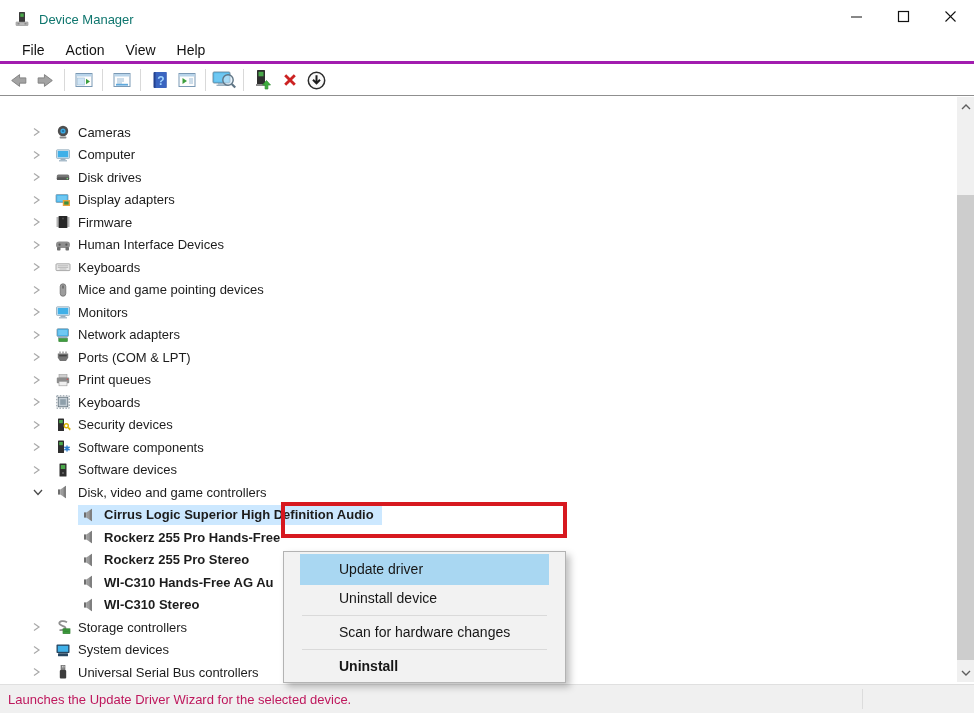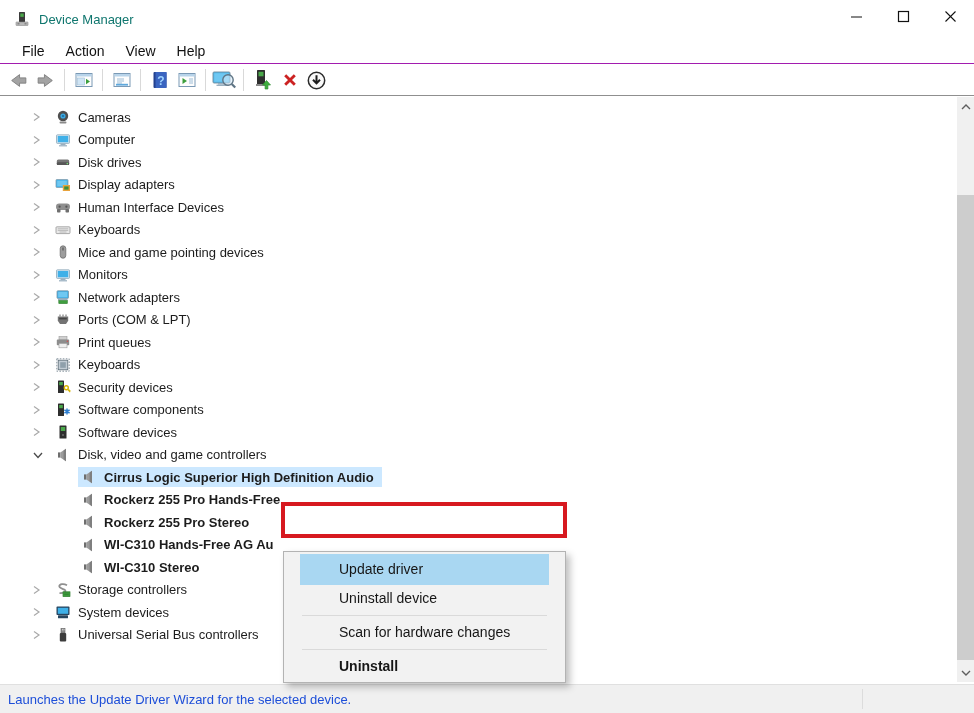--- a/index.html
+++ b/index.html
@@ -7,31 +7,31 @@
   .window{position:relative;width:974px;height:713px;background:#fff;overflow:hidden;}
 
   
   .titlebar{position:absolute;left:0;top:0;width:100%;height:38px;background:#fff;display:flex;align-items:center;}
   .app-icon{margin-left:14px;width:16px;height:16px;display:inline-flex;}
   .title{margin-left:9px;font-size:13px;color:#0f766e;}
   .win-controls{position:absolute;right:0;top:0;height:36px;display:flex;}
   .win-btn{width:47px;height:36px;display:flex;align-items:center;justify-content:center;cursor:default;}
 
   
-  .menubar{position:absolute;left:0;top:38px;width:100%;height:26px;background:#fff;border-bottom:1px solid #a21caf;display:flex;align-items:center;padding-left:12px;box-sizing:border-box;}
+  .menubar{position:absolute;left:0;top:38px;width:100%;height:26px;background:#fff;border-bottom:3px solid #a21caf;display:flex;align-items:center;padding-left:12px;box-sizing:border-box;}
   .menu-item{font-size:14px;color:#111;padding:3px 10px;margin-right:1px;}
 
   
   .toolbar{position:absolute;left:0;top:65px;width:100%;height:31px;background:#fff;border-bottom:1px solid #8f8f8f;display:flex;align-items:center;padding-left:5px;box-sizing:border-box;}
   .tb-btn{width:27px;height:25px;display:flex;align-items:center;justify-content:center;border:none;background:transparent;padding:0;}
   .tb-btn svg{display:block;}
   .tb-sep{width:1px;height:22px;background:#d9d9d9;margin:0 5px;}
 
   
-  .content{position:absolute;left:0;top:97px;width:767px;height:585px;background:#fff;overflow:hidden;padding-top:9px;box-sizing:border-box;}
+  .content{position:absolute;left:0;top:97px;width:767px;height:585px;background:#fff;overflow:hidden;padding-top:24px;box-sizing:border-box;}
   .tree-row{height:22.5px;display:flex;align-items:center;white-space:nowrap;}
   .tree-row .chev{width:20px;margin-left:32px;display:inline-flex;align-items:center;justify-content:flex-start;flex:0 0 auto;}
   .tree-row.child{padding-left:78px;font-weight:bold;}
   .row-content{display:inline-flex;align-items:center;padding:2px 8px 2px 3px;}
   .tree-row.selected .row-content{background:var(--sel,#cce8ff);}
   .tree-row .ticon{width:16px;height:16px;display:inline-flex;flex:0 0 auto;}
   .tree-row .tlabel{margin-left:7px;font-size:13px;color:#1c1c1c;}
 
   
   .scrollbar{position:absolute;right:0;top:97px;width:17px;height:585px;background:#f0f0f0;}
@@ -45,21 +45,21 @@
   .menu-item-row{height:27px;line-height:27px;padding-left:39px;font-size:14px;color:#161616;}
   .menu-item-row.highlighted{height:31px;line-height:31px;background:var(--menuhl,#a9d7f2);}
   .menu-item-row.bold{font-weight:bold;}
   .menu-sep{height:1px;background:#dadada;margin:3px 2px;}
 
   
   .annotation-box{position:absolute;left:281px;top:502px;width:286px;height:36px;border:4px solid var(--annot,#d71920);box-sizing:border-box;background:transparent;z-index:12;}
 
   
   .statusbar{position:absolute;left:0;bottom:0;width:100%;height:29px;background:var(--statusbg,#f0f0f0);border-top:1px solid #e0e0e0;display:flex;align-items:center;box-sizing:border-box;}
-  .statusbar .stext{margin-left:8px;font-size:13px;color:#1d4ed8;}
+  .statusbar .stext{margin-left:8px;font-size:13px;color:#be185d;}
   .status-divider{position:absolute;left:862px;top:4px;bottom:4px;width:1px;background:#dcdcdc;}
 </style>
 </head>
 <body>
 
 <div class="window">
 
   <div class="titlebar">
     <span class="app-icon">
       <svg viewBox="0 0 16 16" width="16" height="16">
@@ -270,20 +270,37 @@
       </div>
       <div class="tree-row">
         <span class="chev">
           <svg width="9" height="12" viewBox="0 0 9 12">
             <polyline points="2,2.5 7,6 2,9.5" fill="none" stroke="#a9a9a9" stroke-width="1.2"></polyline>
           </svg>
         </span>
         <span class="row-content">
           <span class="ticon">
             <svg viewBox="0 0 16 16" width="16" height="16">
+              <rect x="3.5" y="2" width="9" height="12" rx="0.8" fill="#262626"></rect>
+              <path d="M1.5 4h2M1.5 6h2M1.5 8h2M1.5 10h2M1.5 12h2M12.5 4h2M12.5 6h2M12.5 8h2M12.5 10h2M12.5 12h2" stroke="#6b6b6b" stroke-width="1"></path>
+              <circle cx="8" cy="4.5" r="1" fill="#4b4b4b"></circle>
+            </svg>
+          </span>
+          <span class="tlabel">Firmware</span>
+        </span>
+      </div>
+      <div class="tree-row">
+        <span class="chev">
+          <svg width="9" height="12" viewBox="0 0 9 12">
+            <polyline points="2,2.5 7,6 2,9.5" fill="none" stroke="#a9a9a9" stroke-width="1.2"></polyline>
+          </svg>
+        </span>
+        <span class="row-content">
+          <span class="ticon">
+            <svg viewBox="0 0 16 16" width="16" height="16">
               <rect x="1" y="4.5" width="14" height="6.5" rx="3.2" fill="#8f8f8f"></rect>
               <rect x="2" y="10" width="3.5" height="3.5" rx="0.8" fill="#6f6f6f"></rect>
               <rect x="10.5" y="10" width="3.5" height="3.5" rx="0.8" fill="#6f6f6f"></rect>
               <circle cx="4.6" cy="7.7" r="1.1" fill="#555"></circle>
               <circle cx="11.4" cy="7.7" r="1.1" fill="#555"></circle>
             </svg>
           </span>
           <span class="tlabel">Human Interface Devices</span>
         </span>
       </div>

